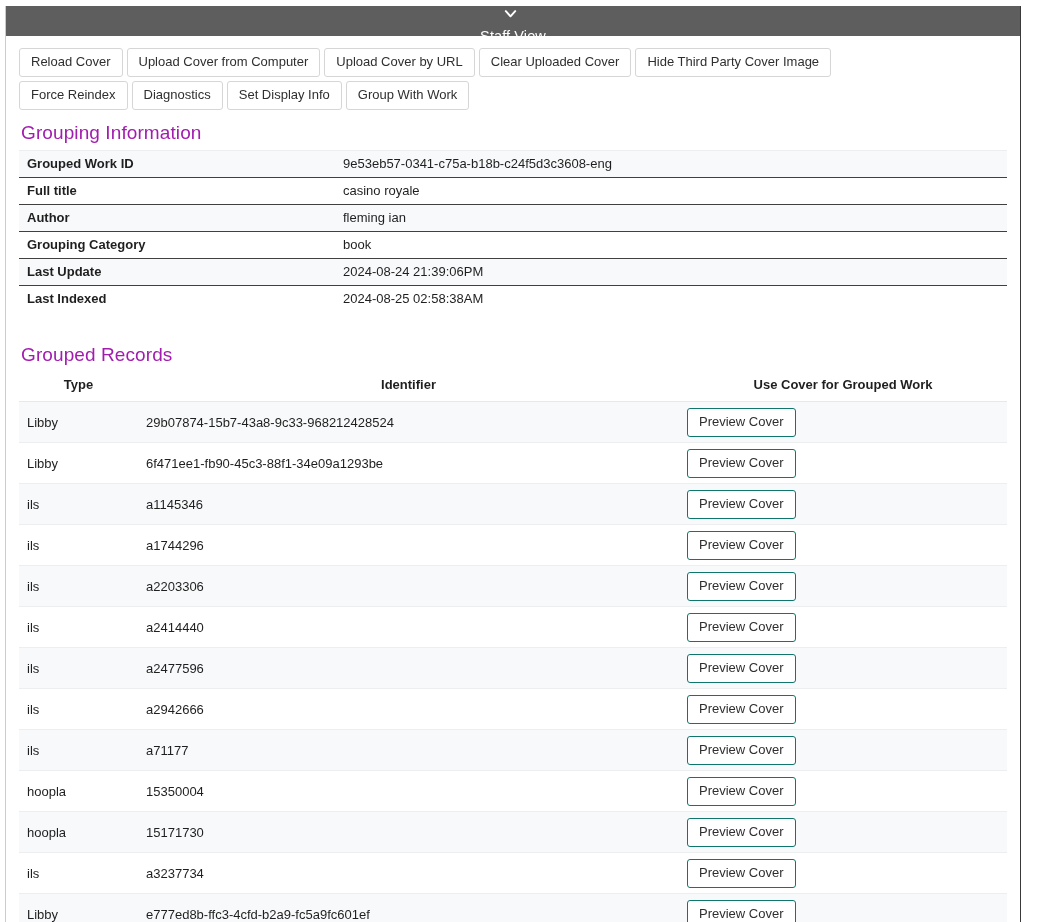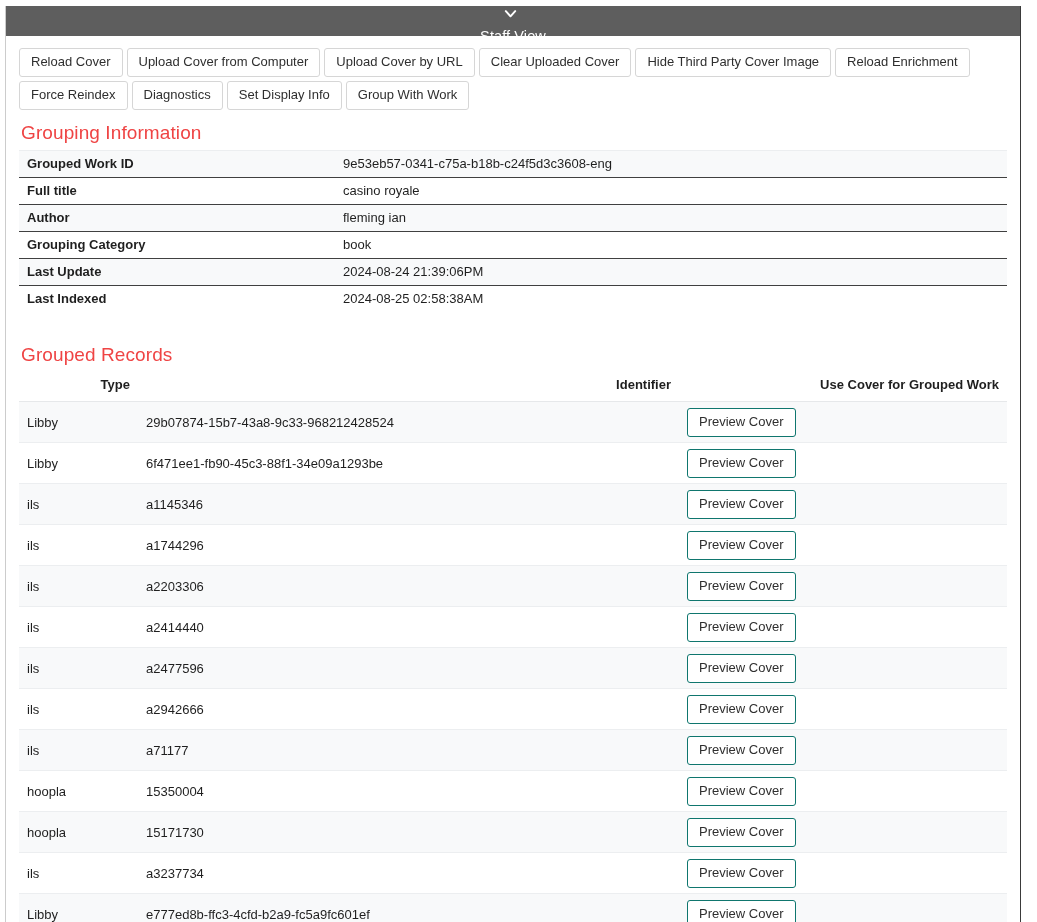--- a/index.html
+++ b/index.html
@@ -86,21 +86,21 @@
     margin-right: 4px;
     line-height: 16px;
     cursor: pointer;
     white-space: nowrap;
   }
 
   
   h2.section-title {
     font-size: 19px;
     font-weight: 400;
-    color: #ef4444;
+    color: #a21caf;
     margin: 12px 0 6px 2px;
     letter-spacing: .1px;
   }
   h2.section-title.records { margin-top: 32px; margin-bottom: 7px; }
 
   
   table {
     border-collapse: collapse;
     width: 100%;
     table-layout: fixed;
@@ -117,21 +117,21 @@
   }
   .grouping-table tr:first-child td { border-top: 1px solid #eceef0; }
   .grouping-table tr:nth-child(odd) { background: #f8f9fa; }
   .grouping-table .label { font-weight: bold; width: 300px; }
   .grouping-table .value { }
 
   
   .records-table th {
     font-size: 13px;
     font-weight: bold;
-    text-align: right;
+    text-align: center;
     padding: 4px 8px 9px 8px;
     border-bottom: 1px solid #e6e8ea;
     color: #1f1f1f;
   }
   .records-table td {
     font-size: 13px;
     padding: 10px 8px 10px 8px;
     border-top: 1px solid #eceef0;
     color: #1f1f1f;
     vertical-align: middle;
@@ -175,21 +175,20 @@
 
     <div class="panel-body">
 
       <div class="btn-rows">
         <div class="btn-row">
           <button class="tool-btn">Reload Cover</button>
           <button class="tool-btn">Upload Cover from Computer</button>
           <button class="tool-btn">Upload Cover by URL</button>
           <button class="tool-btn">Clear Uploaded Cover</button>
           <button class="tool-btn">Hide Third Party Cover Image</button>
-          <button class="tool-btn">Reload Enrichment</button>
         </div>
         <div class="btn-row">
           <button class="tool-btn">Force Reindex</button>
           <button class="tool-btn">Diagnostics</button>
           <button class="tool-btn">Set Display Info</button>
           <button class="tool-btn">Group With Work</button>
         </div>
       </div>
 
       <h2 class="section-title">Grouping Information</h2>

